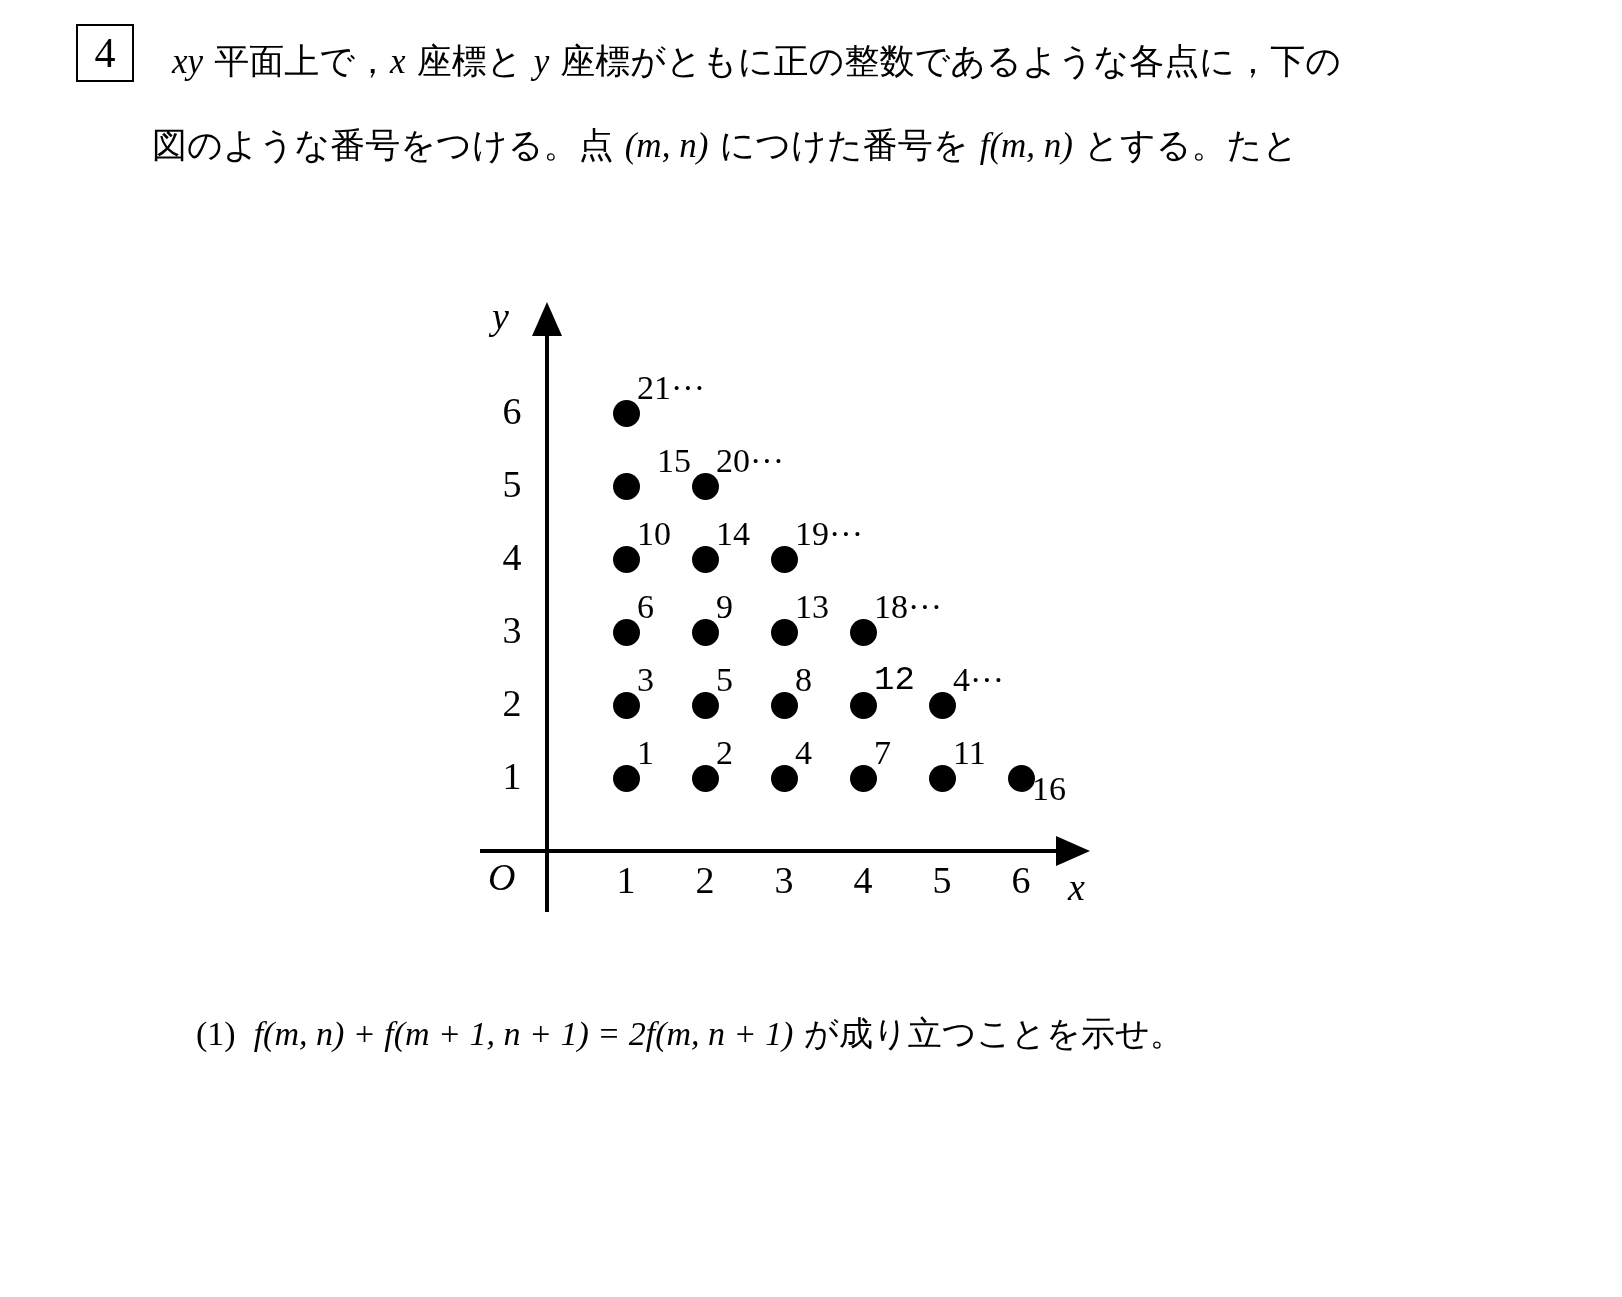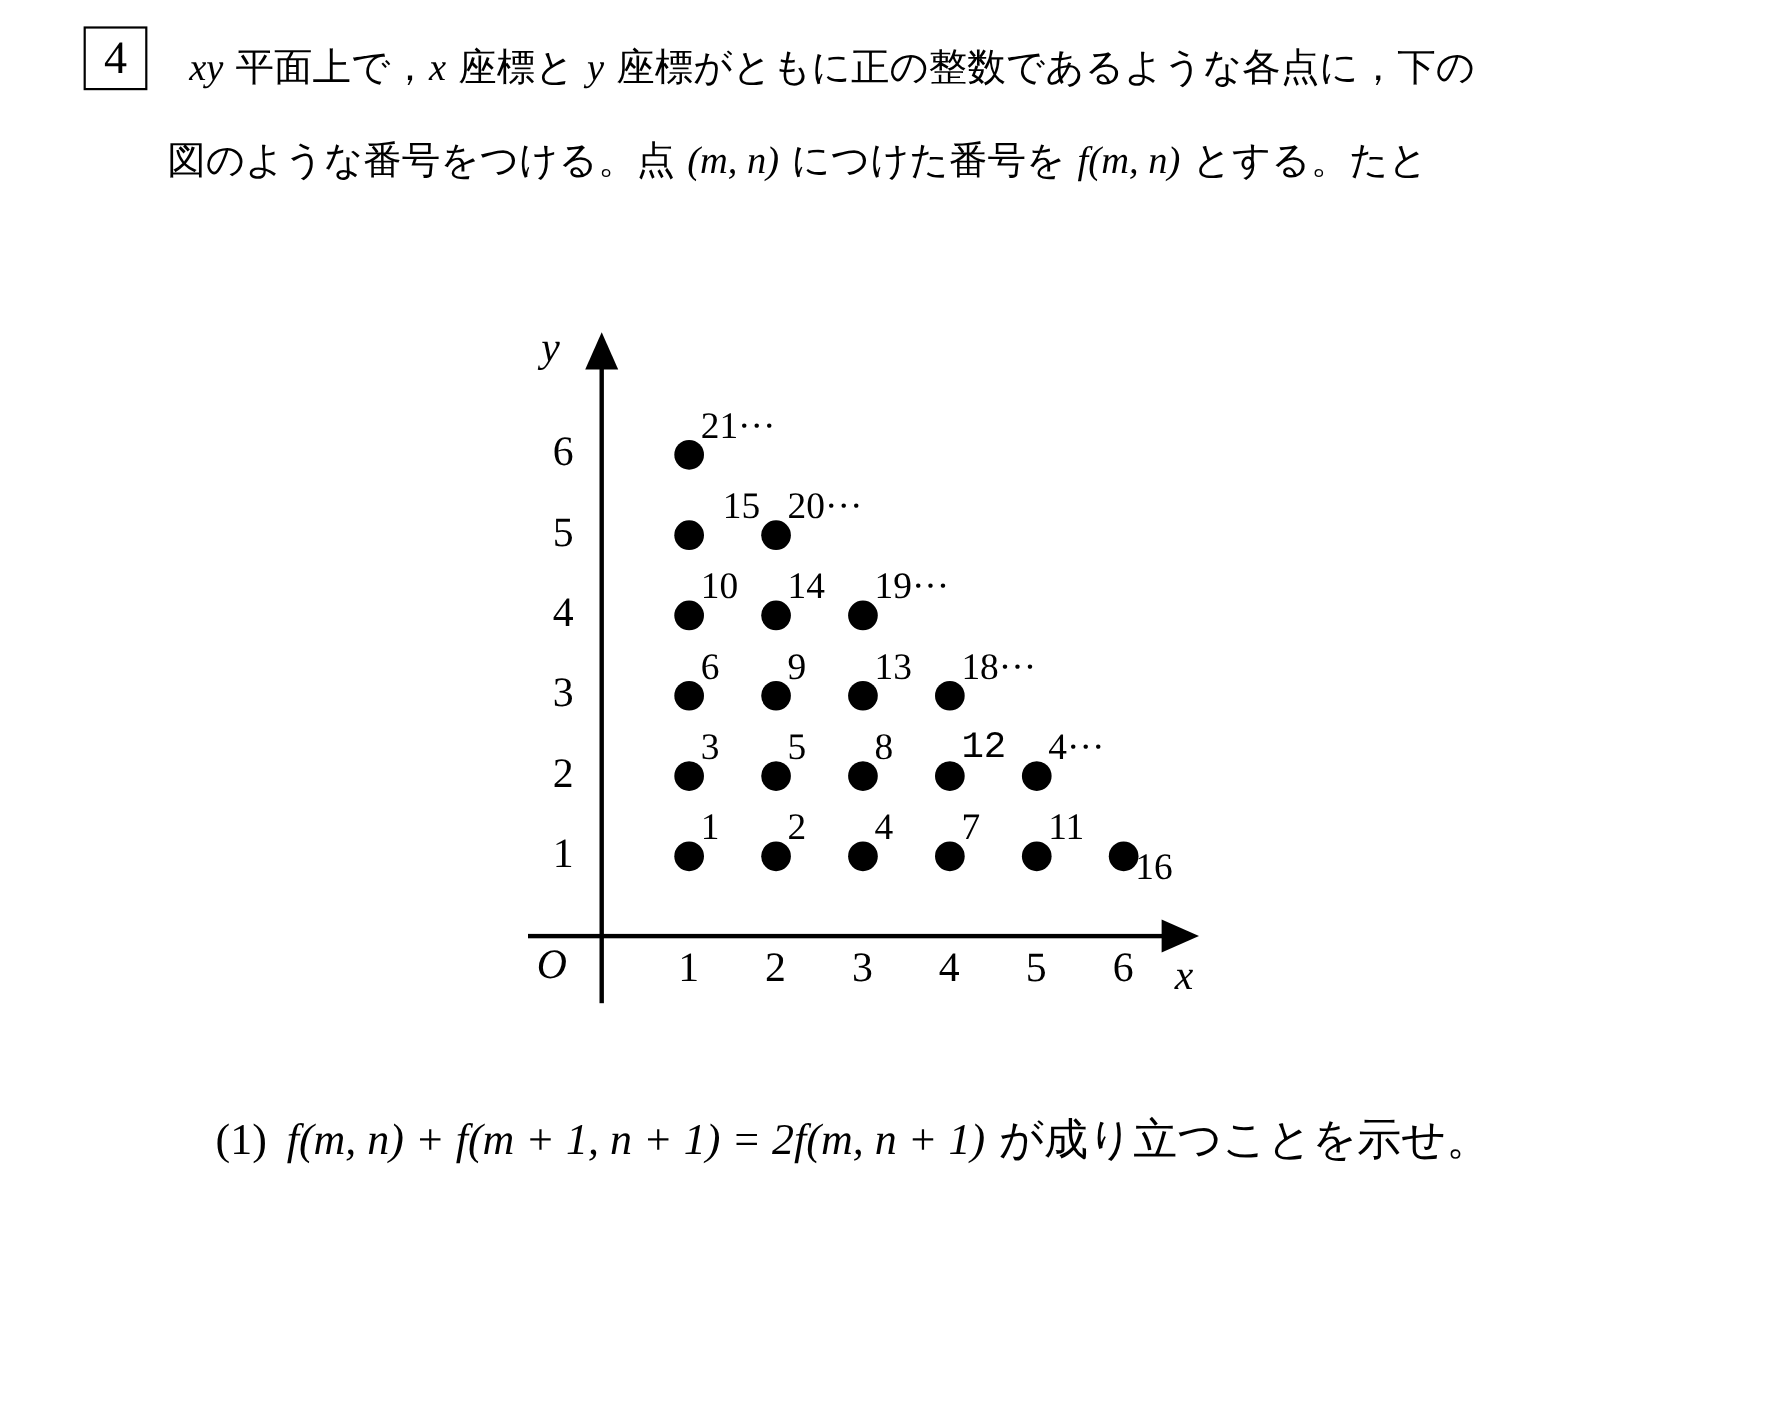--- a/index.html
+++ b/index.html
@@ -58,21 +58,21 @@
   .dot{
     position:absolute;width:27px;height:27px;border-radius:50%;
     background:#000;
   }
   .dotlabel{
     position:absolute;font-size:34px;white-space:nowrap;line-height:1;
   }
 
   
   .sub{
-    position:absolute;font-size:40px;line-height:1;white-space:nowrap;
+    position:absolute;font-size:34px;line-height:1;white-space:nowrap;
   }
   .q1{left:196px;top:1016px;}
   .q2{left:196px;top:1098px;}
   .q2b{left:272px;top:1180px;}
 </style>
 </head>
 <body>
 
 <div class="page">
 

